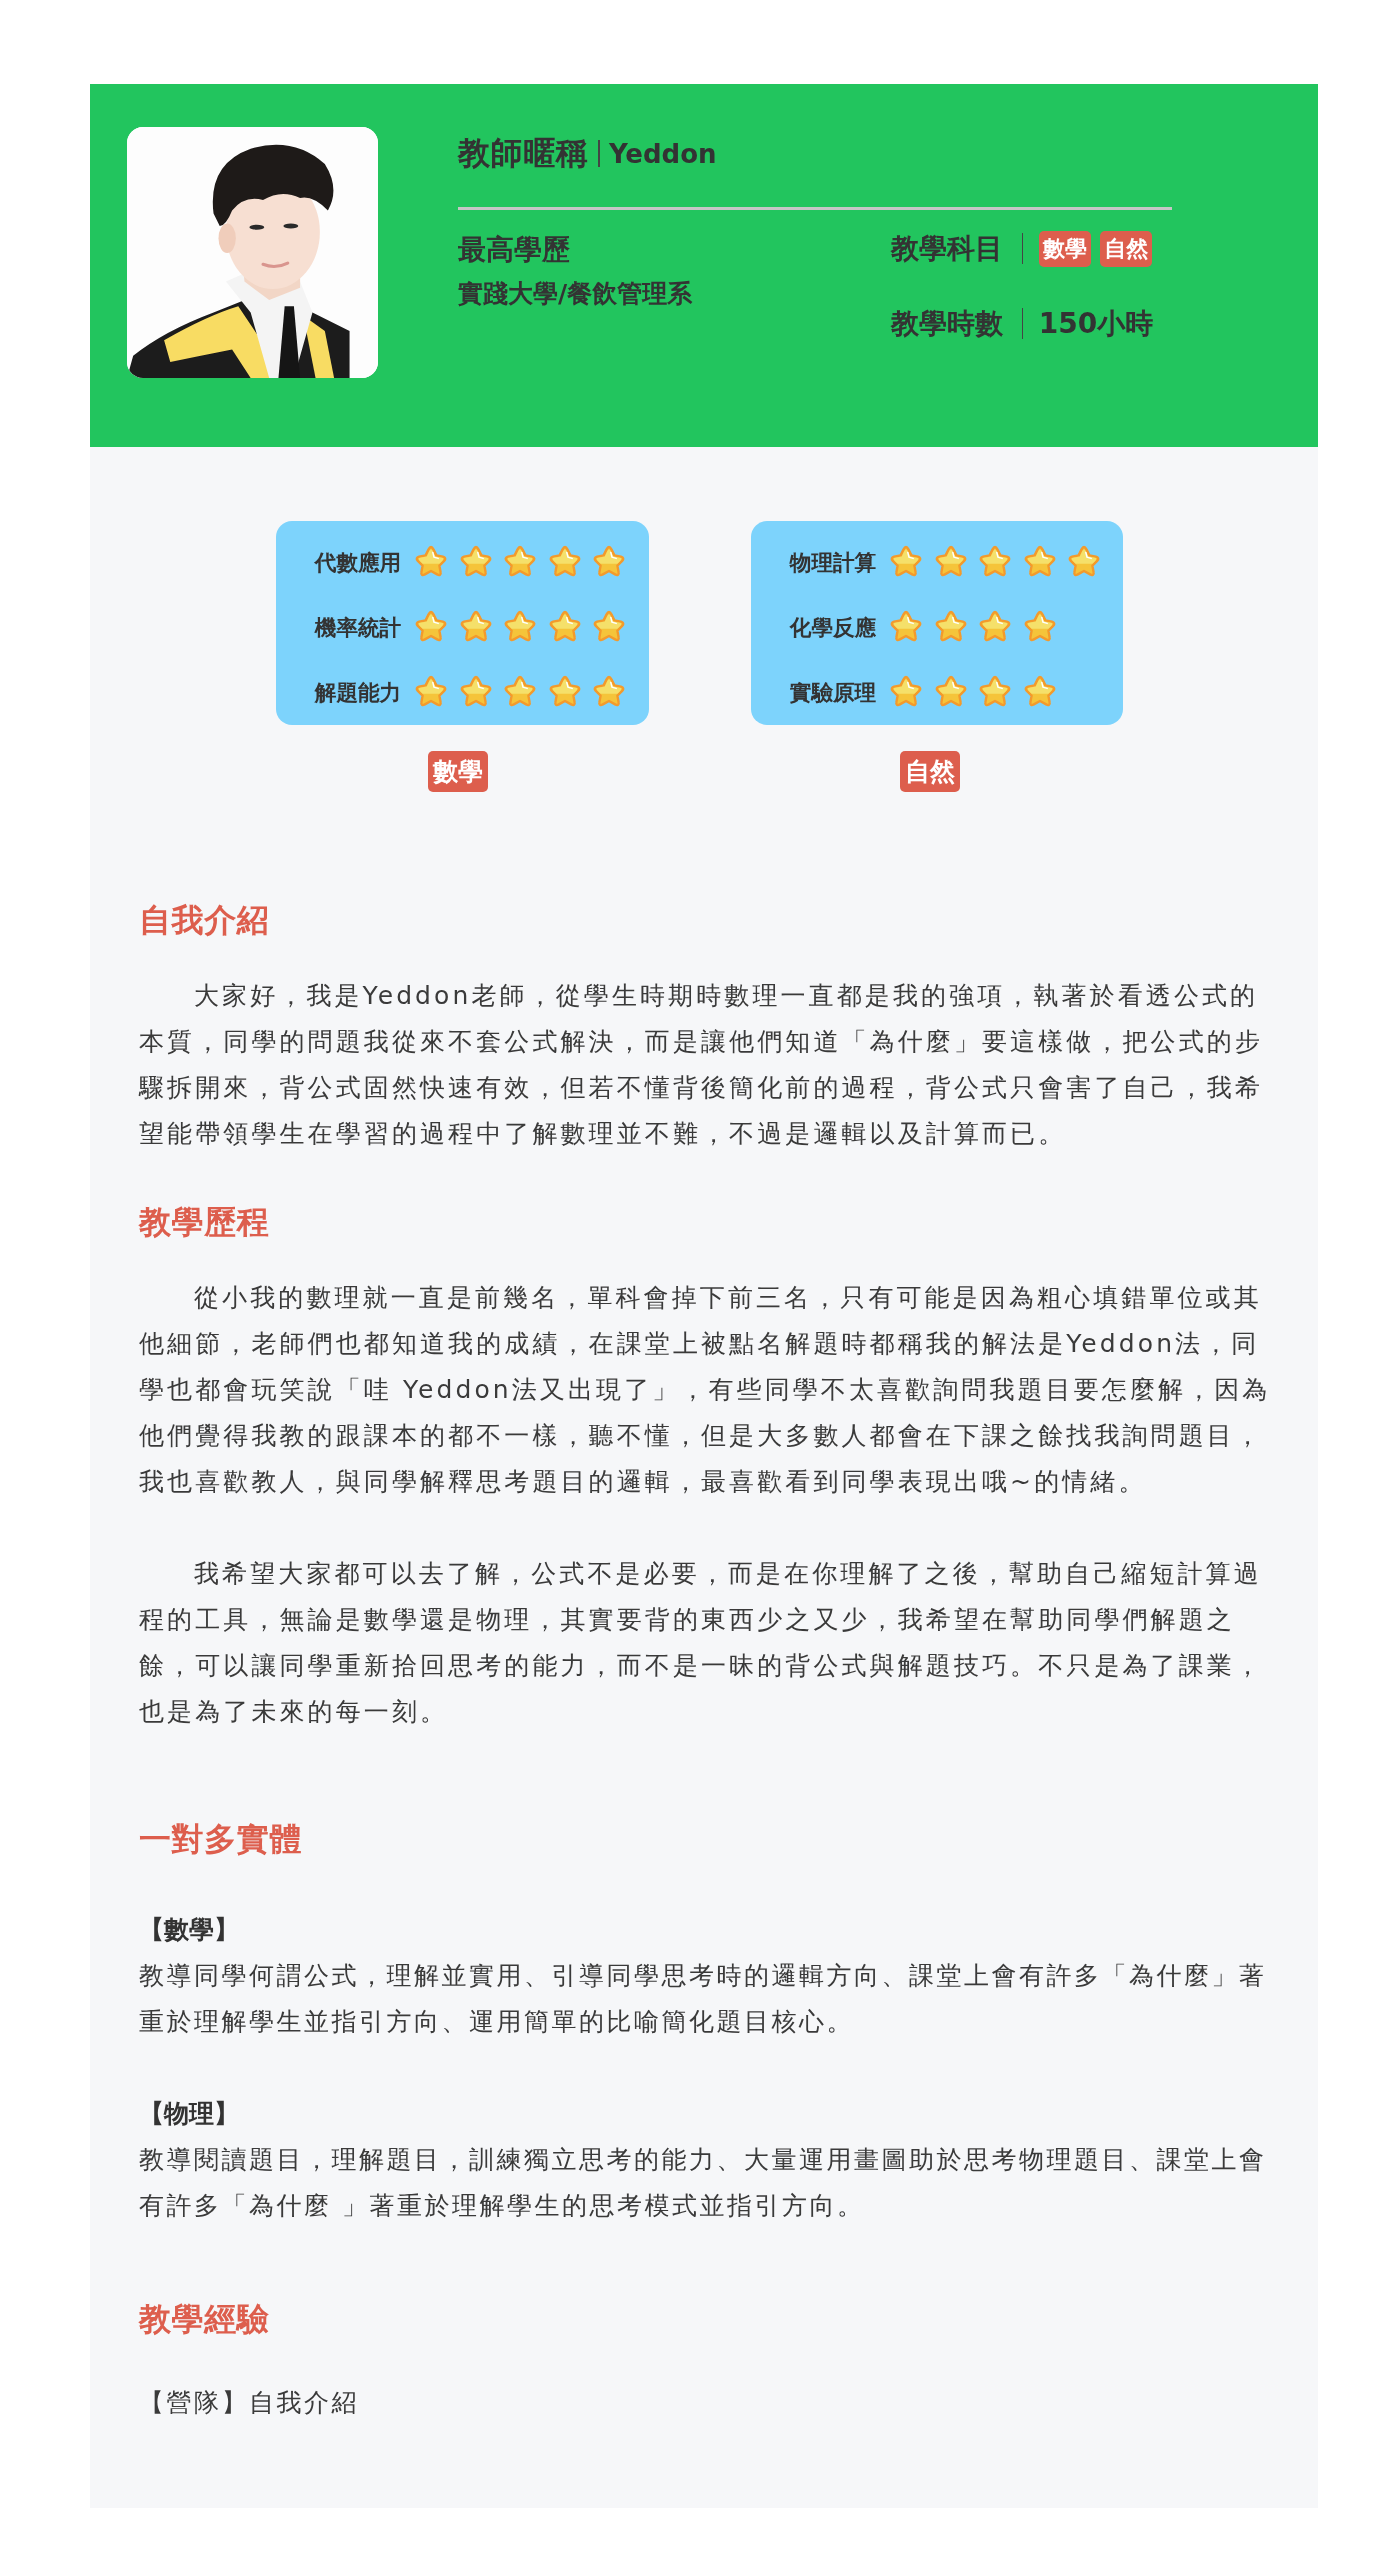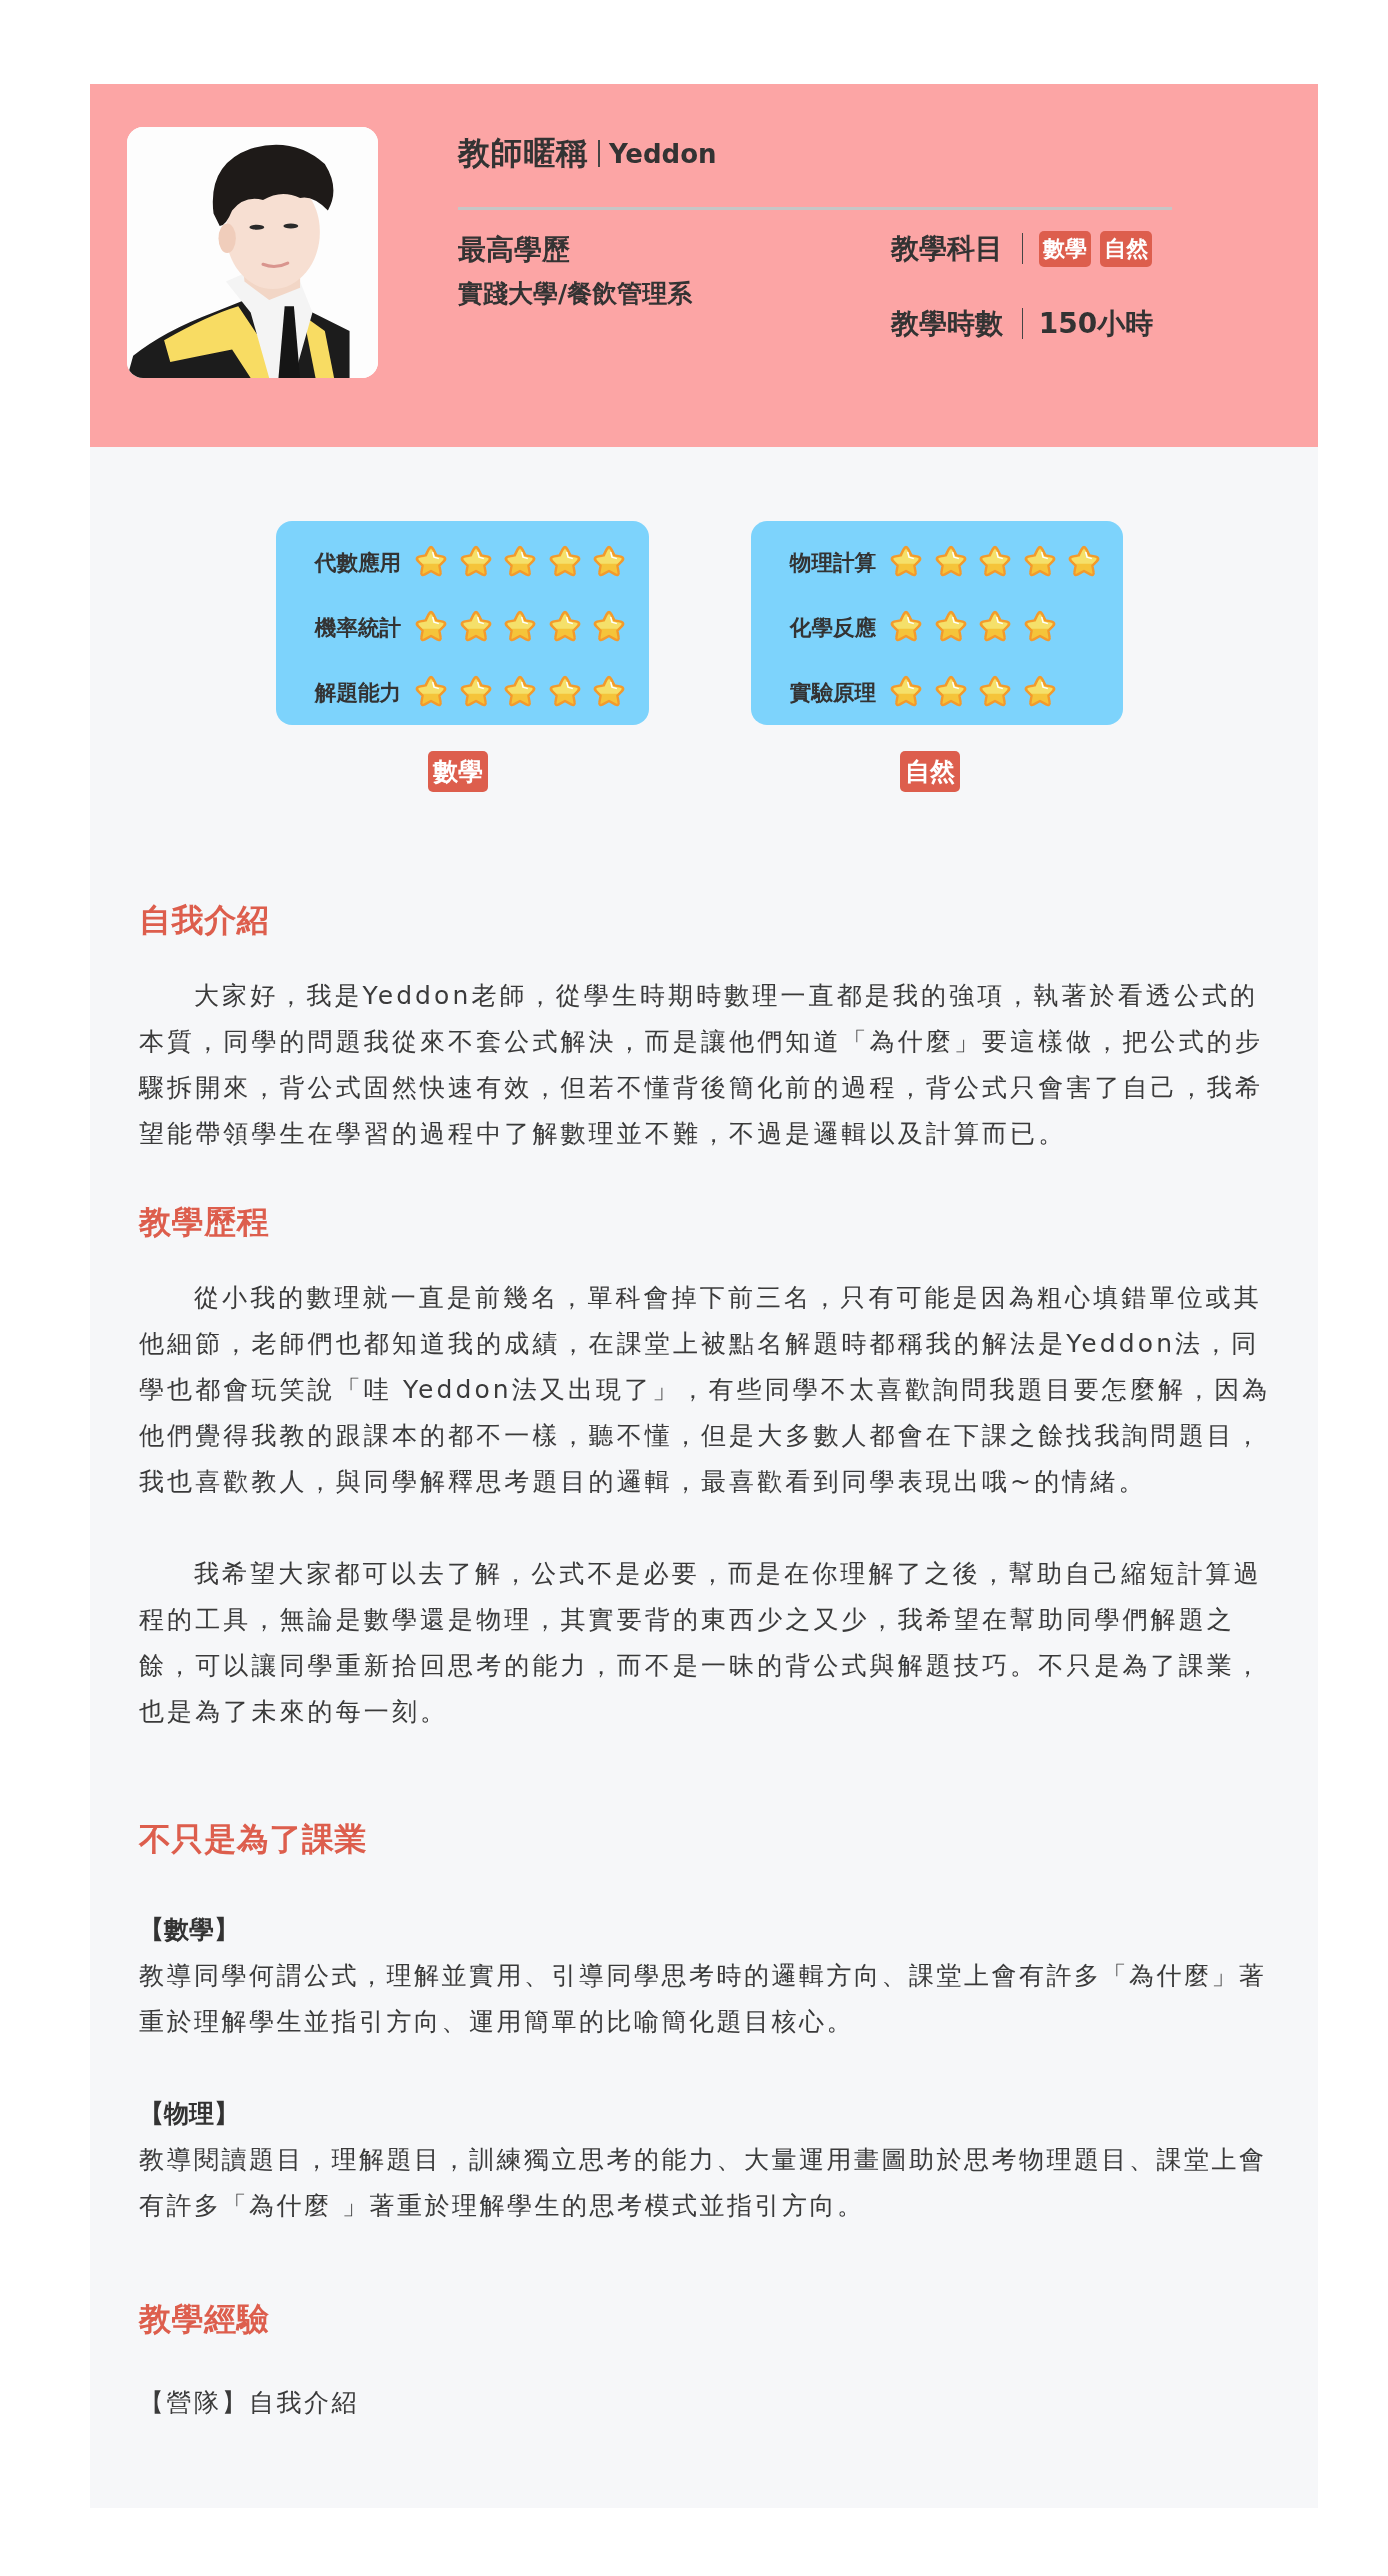--- a/index.html
+++ b/index.html
@@ -2,21 +2,21 @@
 <html style="font-size:10px"><head>
 <meta charset="utf-8">
 <style>
   * { box-sizing: border-box; margin: 0; padding: 0; }
   html, body { width: 1389px; height: 2576px; background: #ffffff; }
   body { position: relative; font-family: "DejaVu Sans", "Liberation Sans", sans-serif; color: #3a3a3a; }
 
   .panel { position: absolute; left: 90px; top: 84px; width: 1228px; height: 2424px; background: #f6f7f9; }
 
   
-  .header { position: absolute; left: 0; top: 0; width: 1228px; height: 363px; background: #fca5a5; }
+  .header { position: absolute; left: 0; top: 0; width: 1228px; height: 363px; background: #22c55e; }
   .photo { position: absolute; left: 37px; top: 43px; width: 251px; height: 251px; background: #fdfdfd; border-radius: 16px; overflow: hidden; }
   .photo svg { display: block; }
 
   .name-row { position: absolute; left: 368px; top: 48px; display: flex; align-items: center; height: 43px; }
   .name-label { font-size: 32px; font-weight: bold; color: #333; letter-spacing: 0.6px; }
   .vbar { display: inline-block; width: 1.9px; background: #444; margin: 0 12.3px; }
   .name-row .vbar { height: 27px; margin: 0 8.6px 0 10px; }
   .name-value { font-size: 26px; font-weight: bold; color: #333; }
 
   .divider { position: absolute; left: 368px; top: 123px; width: 714px; height: 3.1px; background: #c6c6c6; }
@@ -309,21 +309,21 @@
 
   <div class="section sec-history">
     <div class="section-title">教學歷程</div>
     <div class="gap-title"></div>
     <p class="para">從小我的數理就一直是前幾名，單科會掉下前三名，只有可能是因為粗心填錯單位或其他細節，老師們也都知道我的成績，在課堂上被點名解題時都稱我的解法是Yeddon法，同學也都會玩笑說「哇 Yeddon法又出現了」，有些同學不太喜歡詢問我題目要怎麼解，因為他們覺得我教的跟課本的都不一樣，聽不懂，但是大多數人都會在下課之餘找我詢問題目，我也喜歡教人，與同學解釋思考題目的邏輯，最喜歡看到同學表現出哦~的情緒。</p>
     <div class="gap-para"></div>
     <p class="para">我希望大家都可以去了解，公式不是必要，而是在你理解了之後，幫助自己縮短計算過程的工具，無論是數學還是物理，其實要背的東西少之又少，我希望在幫助同學們解題之餘，可以讓同學重新拾回思考的能力，而不是一昧的背公式與解題技巧。不只是為了課業，也是為了未來的每一刻。</p>
   </div>
 
   <div class="section sec-detail">
-    <div class="section-title">不只是為了課業</div>
+    <div class="section-title">一對多實體</div>
     <div class="gap-title" style="height:46px"></div>
     <div class="sub-label">【數學】</div>
     <p class="plain">教導同學何謂公式，理解並實用、引導同學思考時的邏輯方向、課堂上會有許多「為什麼」著重於理解學生並指引方向、運用簡單的比喻簡化題目核心。</p>
     <div class="gap-para"></div>
     <div class="sub-label">【物理】</div>
     <p class="plain">教導閱讀題目，理解題目，訓練獨立思考的能力、大量運用畫圖助於思考物理題目、課堂上會有許多「為什麼 」著重於理解學生的思考模式並指引方向。</p>
   </div>
 
   <div class="section sec-exp">
     <div class="section-title">教學經驗</div>

